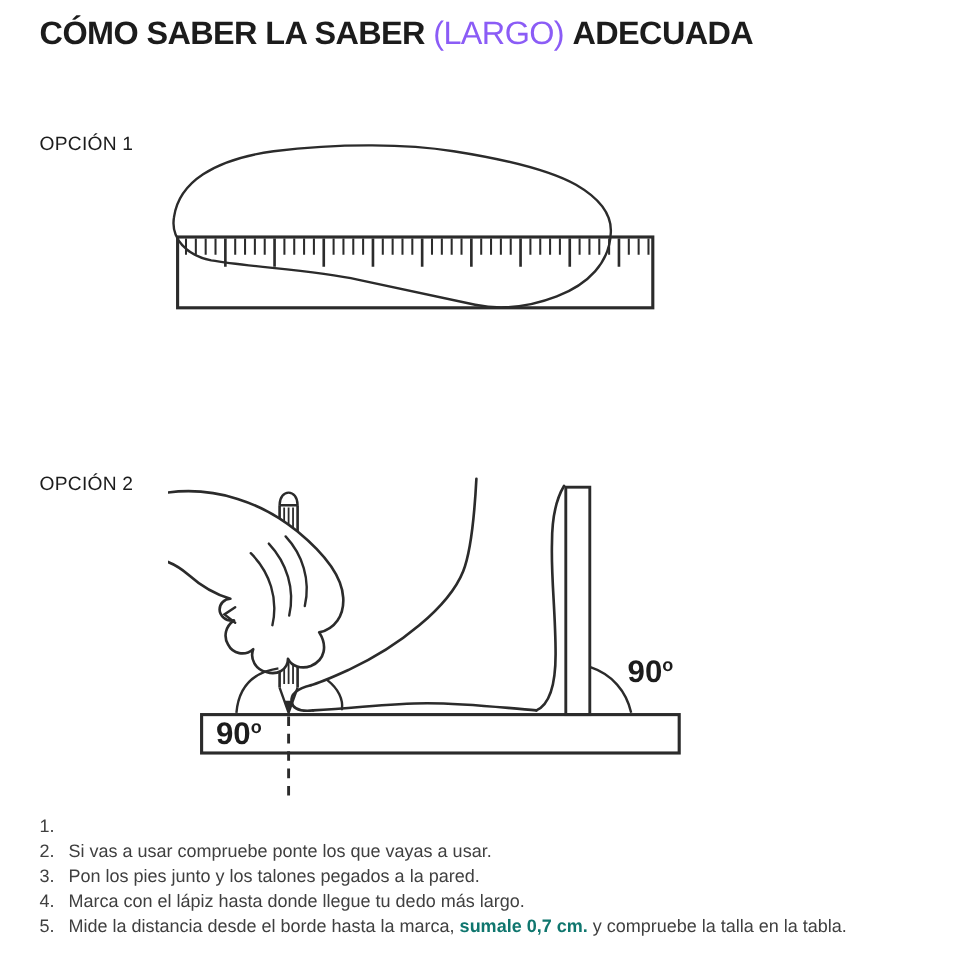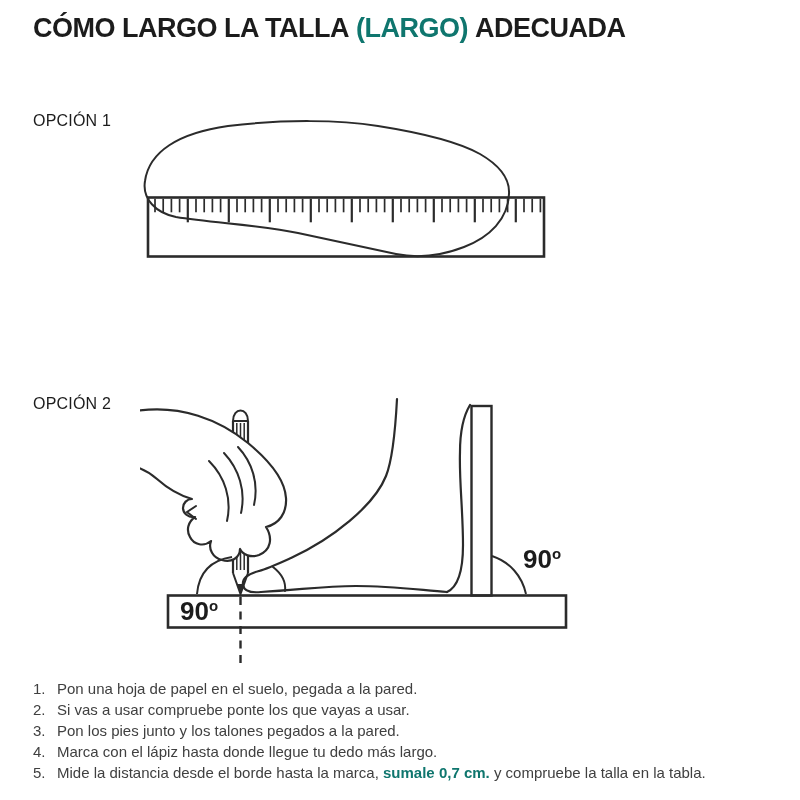--- a/index.html
+++ b/index.html
@@ -10,21 +10,21 @@
     font-family:"Liberation Sans", sans-serif;
     color:#3f3f3f;
     overflow:hidden;
   }
   .page-title{
     position:absolute;left:33px;top:13px;
     font-size:27px;letter-spacing:-0.5px;color:#1c1c1c;
     white-space:nowrap;
   }
   .page-title .b{font-weight:700;}
-  .page-title .l{font-weight:700;color:#0f766e;}
+  .page-title .l{font-weight:400;color:#8b5cf6;}
   .section-heading{
     position:absolute;left:33px;
     font-size:16px;font-weight:400;color:#1c1c1c;letter-spacing:0.2px;
     white-space:nowrap;
   }
   #opcion1-heading{top:112px;}
   #opcion2-heading{top:395px;}
   .caption{
     position:absolute;left:33px;top:295px;width:755px;
     font-size:15px;color:#404040;line-height:21px;
@@ -41,21 +41,21 @@
   .step-text b{font-weight:700;color:#0f766e;}
   svg .ink{stroke:#2b2b2b;fill:none;}
   svg text{font-family:"Liberation Sans", sans-serif;}
 </style>
 </head>
 <body>
 
 <div class="page">
 
   <div class="page-title">
-    <span class="b">CÓMO LARGO LA TALLA</span>
+    <span class="b">CÓMO SABER LA SABER</span>
     <span class="l">(LARGO)</span>
     <span class="b">ADECUADA</span>
   </div>
 
   <div class="section-heading" id="opcion1-heading">OPCIÓN 1</div>
 
   <svg id="illus1" class="illus" width="430" height="158" viewBox="130 108 430 158">
 
     <path class="ink" stroke-width="2" d="M 145,181
          C 149,152 178,133 228,126
@@ -184,21 +184,20 @@
 
     <line x1="240.5" y1="597" x2="240.5" y2="667" stroke="#2b2b2b" stroke-width="2.4" stroke-dasharray="8 6.5"></line>
 
     <text x="180" y="620" font-size="26" font-weight="700" fill="#1c1c1c"><tspan>90</tspan><tspan dy="-9" font-size="15">o</tspan></text>
     <text x="523" y="568" font-size="26" font-weight="700" fill="#1c1c1c"><tspan>90</tspan><tspan dy="-9" font-size="15">o</tspan></text>
   </svg>
 
   <div class="steps">
     <div class="step">
       <span class="step-num">1.</span>
-      <span class="step-text">Pon una hoja de papel en el suelo, pegada a la pared.</span>
     </div>
     <div class="step">
       <span class="step-num">2.</span>
       <span class="step-text">Si vas a usar compruebe ponte los que vayas a usar.</span>
     </div>
     <div class="step">
       <span class="step-num">3.</span>
       <span class="step-text">Pon los pies junto y los talones pegados a la pared.</span>
     </div>
     <div class="step">

